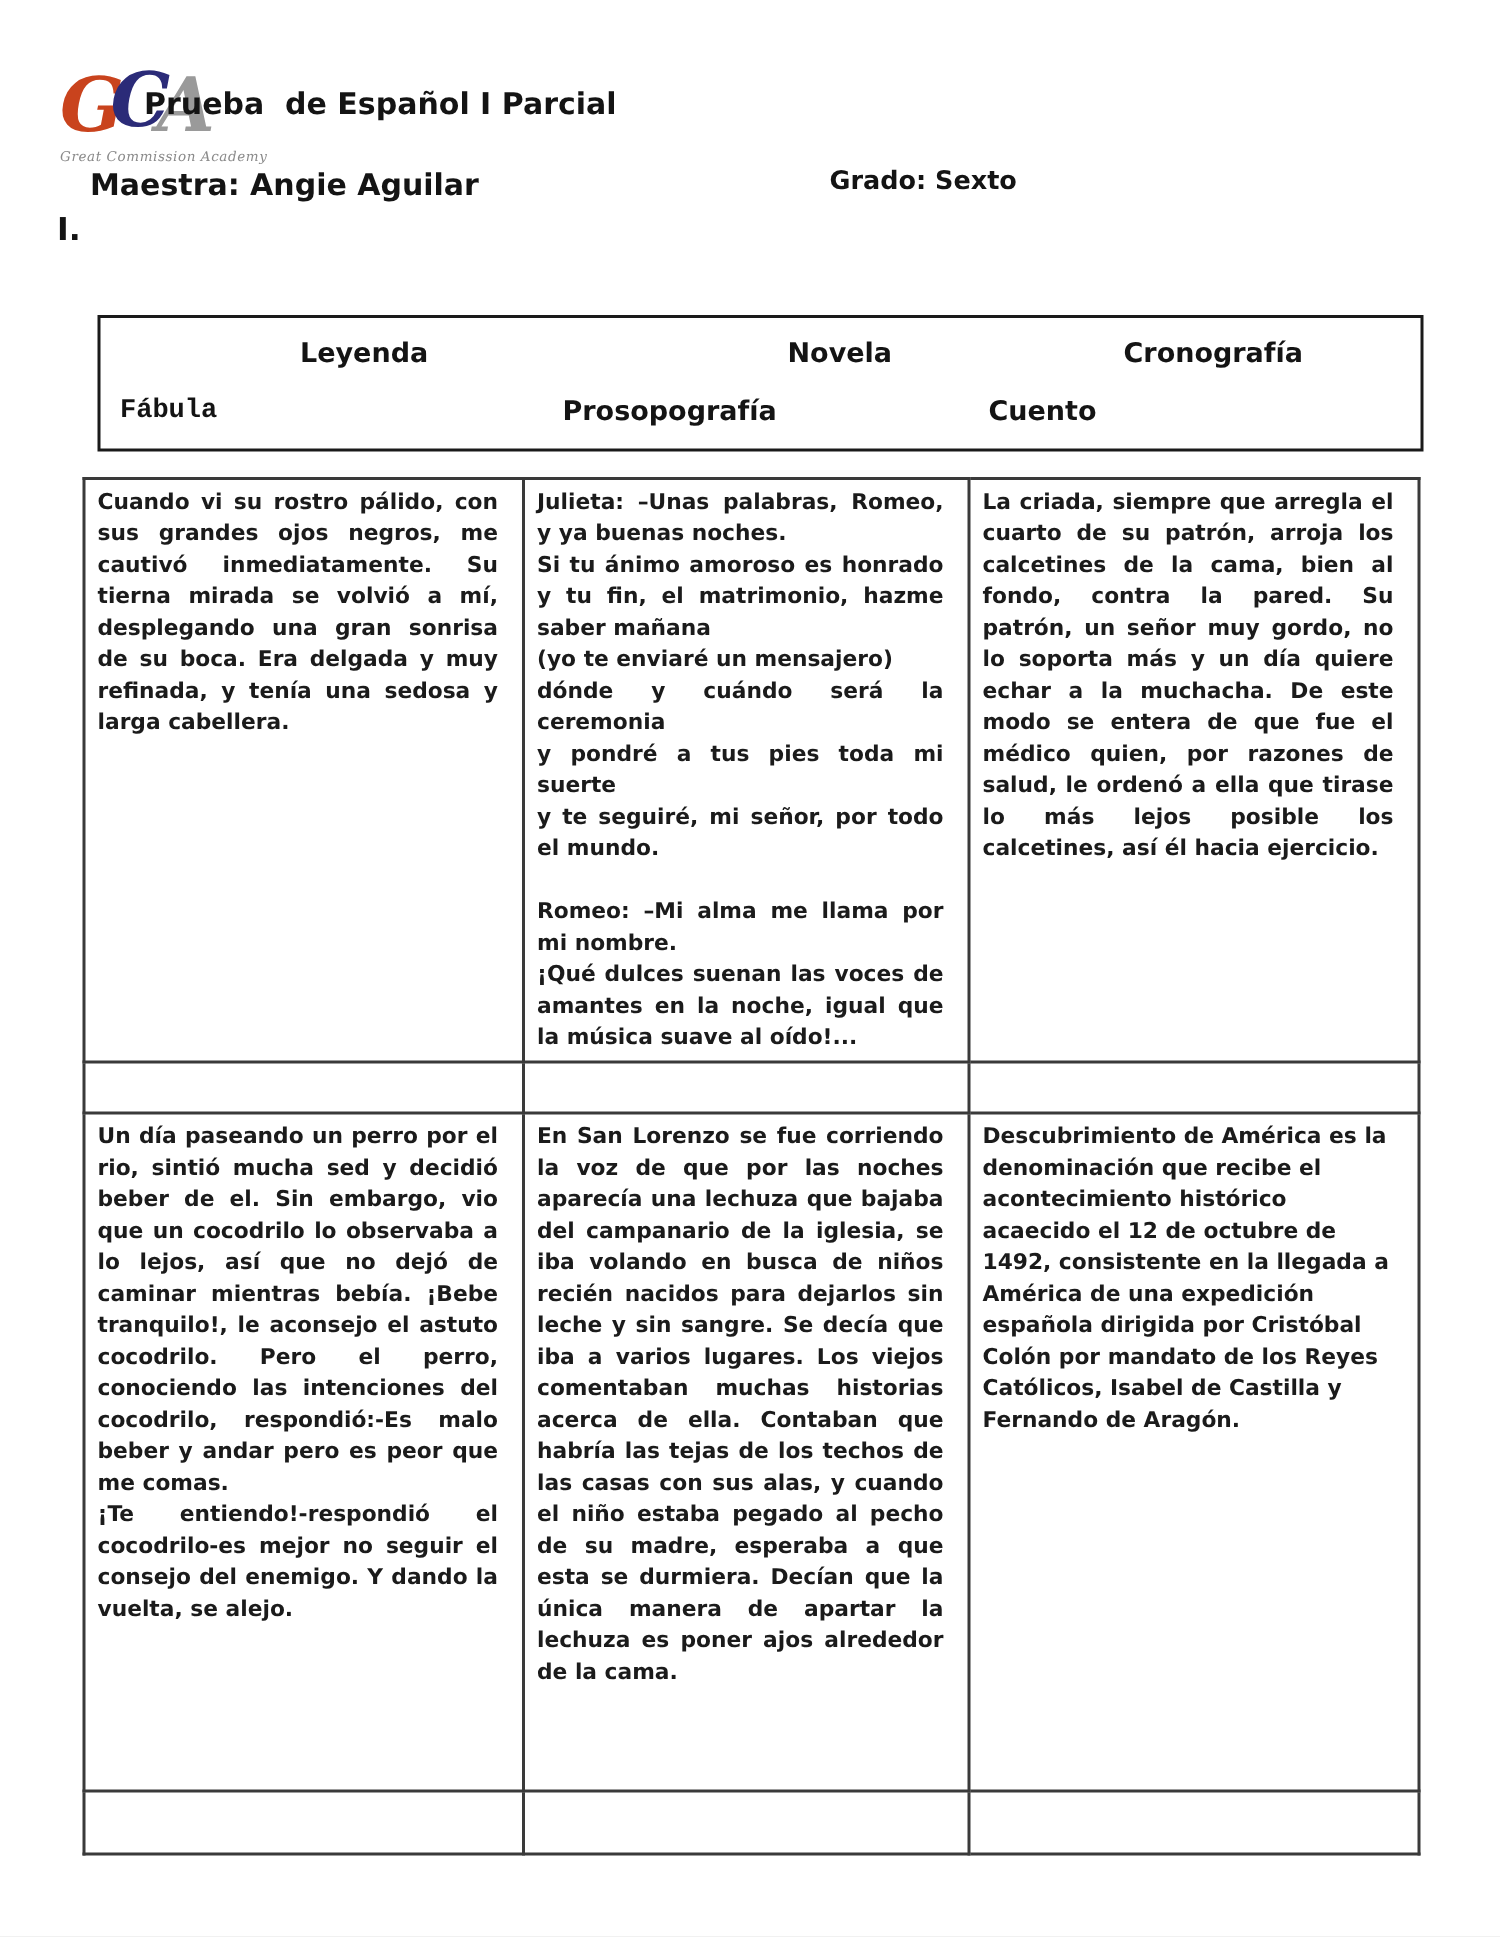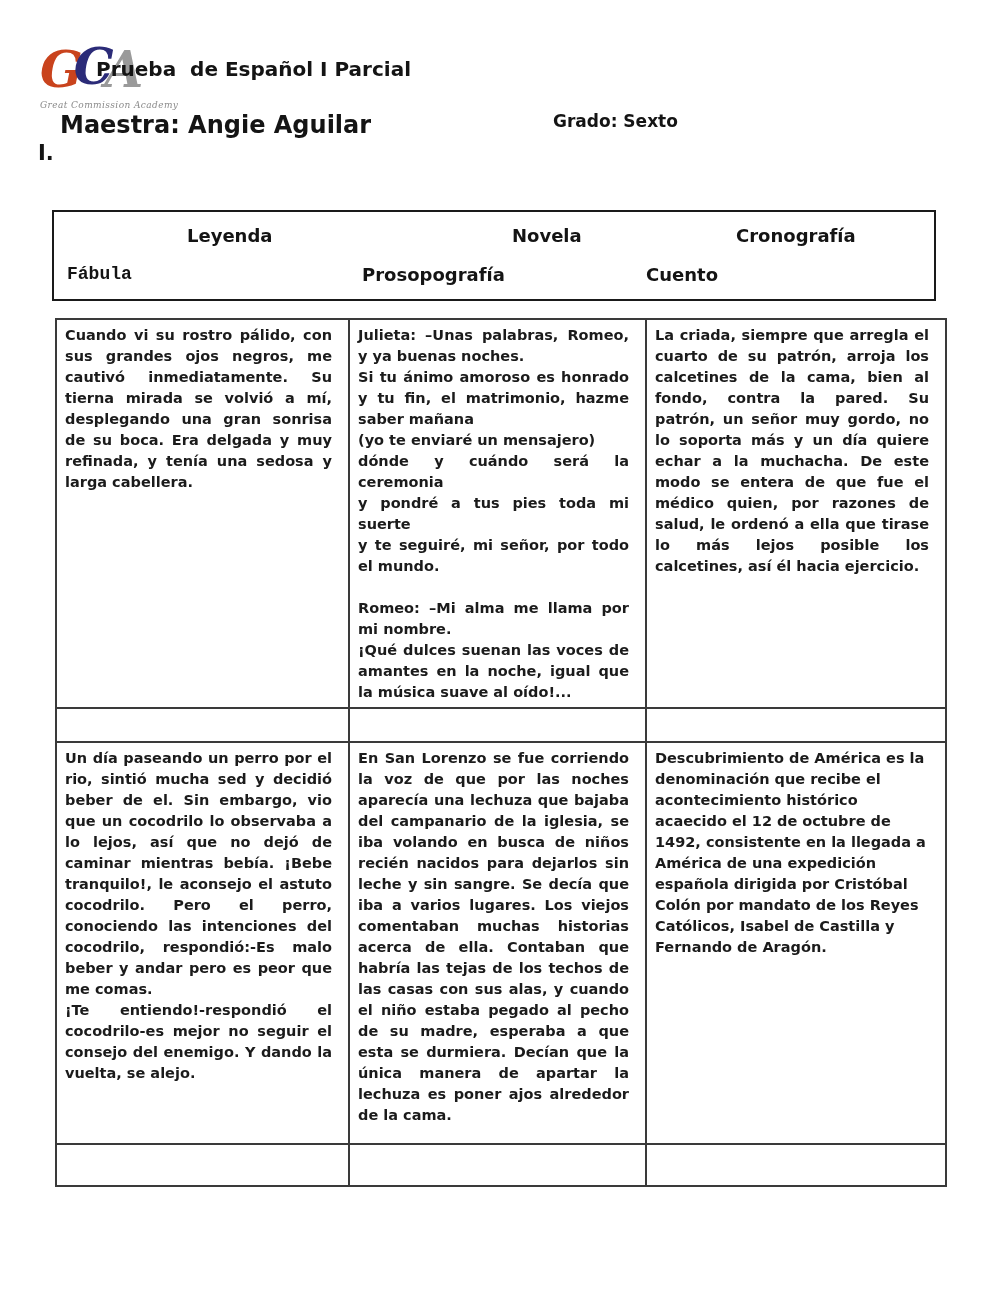--- a/index.html
+++ b/index.html
@@ -33,36 +33,36 @@
     margin-top:2px; white-space:nowrap; letter-spacing:0.4px;
   }
 
   
   .title {
     position:absolute; left:0; right:0; top:57px;
     text-align:left; text-indent:96px;
     font-weight:bold; font-size:20px; color:#141414;
     white-space:pre;
   }
-  .teacher { position:absolute; left:60px; top:111px; font-weight:bold; font-size:24px; color:#141414; }
+  .teacher { position:absolute; left:60px; top:111px; font-weight:bold; font-size:20px; color:#141414; }
   .grade   { position:absolute; left:553px; top:111px; font-weight:bold; font-size:17px; color:#141414; }
 
   .section-number {
     position:absolute; left:38px; top:141px;
     font-weight:bold; font-size:21px; color:#141414;
   }
   .instructions {
     position:absolute; left:88px; top:142px; width:828px;
     font-size:20px; line-height:27px; color:#3a3a3a;
   }
   .instructions b { color:#1a1a1a; }
 
   
   .word-bank {
-    position:absolute; left:52px; top:210px;
+    position:absolute; left:65px; top:210px;
     width:884px; height:91px;
     border:2px solid #1a1a1a;
   }
   .wb-item {
     position:absolute;
     font-weight:bold; font-size:18px; color:#141414;
     white-space:nowrap;
   }
   .wb-leyenda       { left:133px; top:13px; }
   .wb-novela        { left:458px; top:13px; }
@@ -86,21 +86,21 @@
     color:#1b1b1b;
     text-align:justify;
     white-space:pre-line;
     overflow:hidden;
   }
   .texts-table col.c1 { width:293px; }
   .texts-table col.c2 { width:297px; }
   .texts-table col.c3 { width:300px; }
   tr.row-text-1 td { height:377px; }
   tr.row-ans-1  td { height:34px; }
-  tr.row-text-2 td { height:402px;border-radius:19px; }
+  tr.row-text-2 td { height:452px;border-radius:19px; }
   tr.row-ans-2  td { height:42px; }
   td.align-left { text-align:left; }
 </style>
 </head>
 <body>
 
 <div class="page">
 
   <div class="logo">
     <div class="logo-letters">

